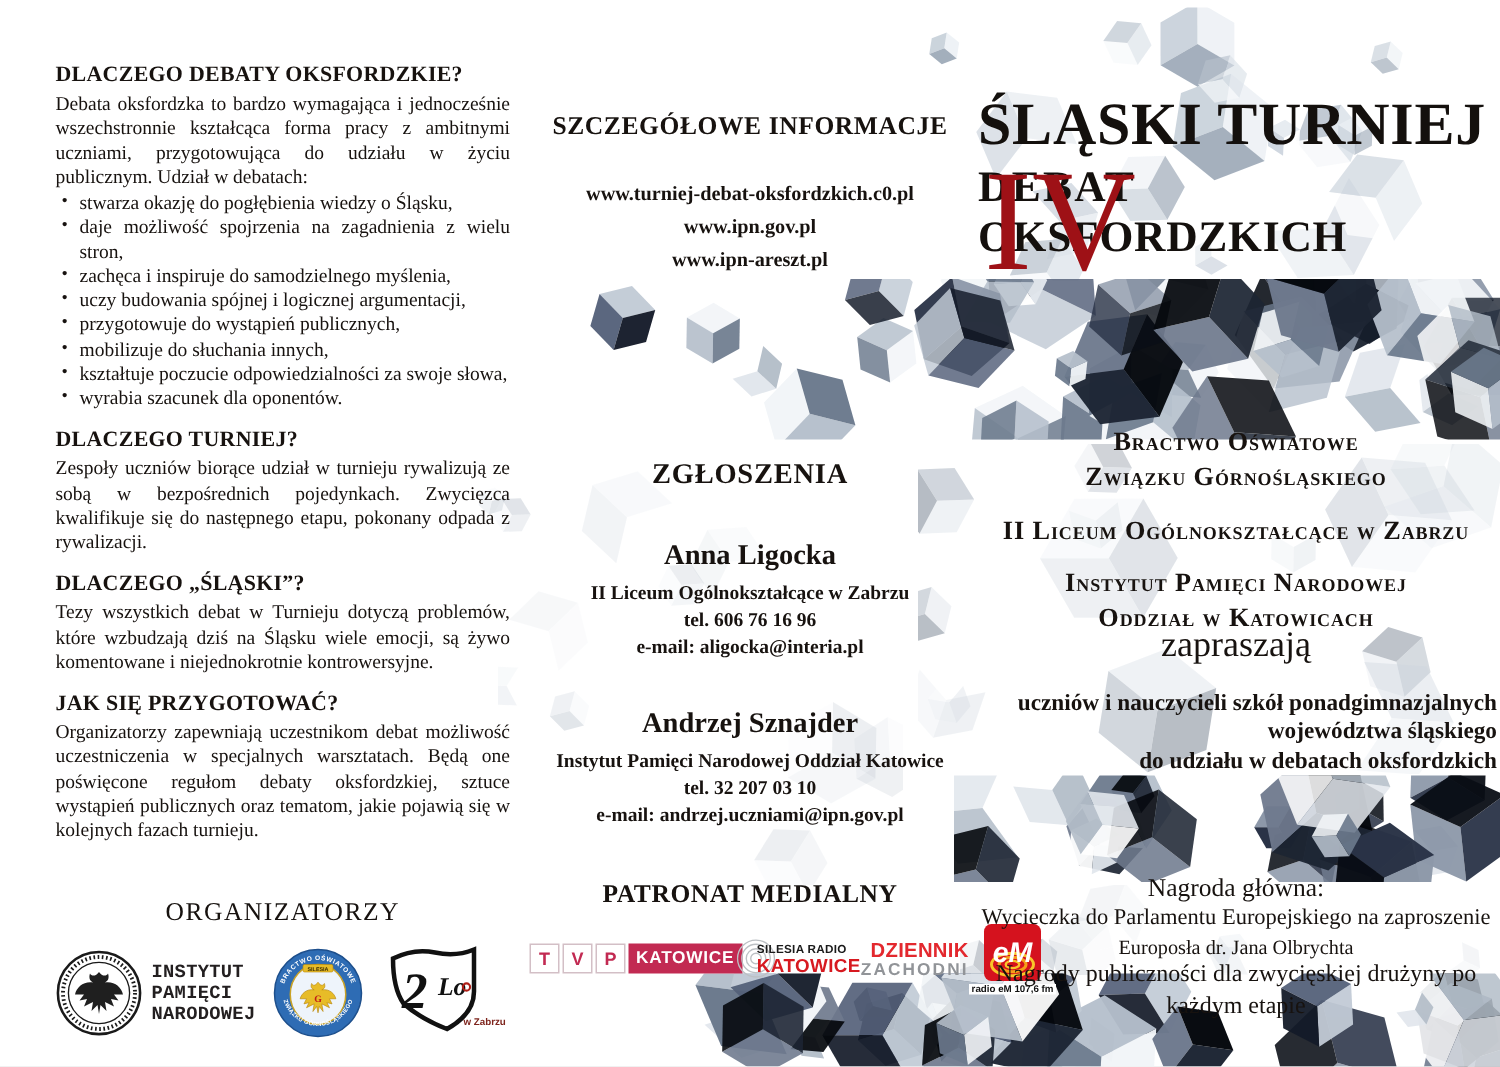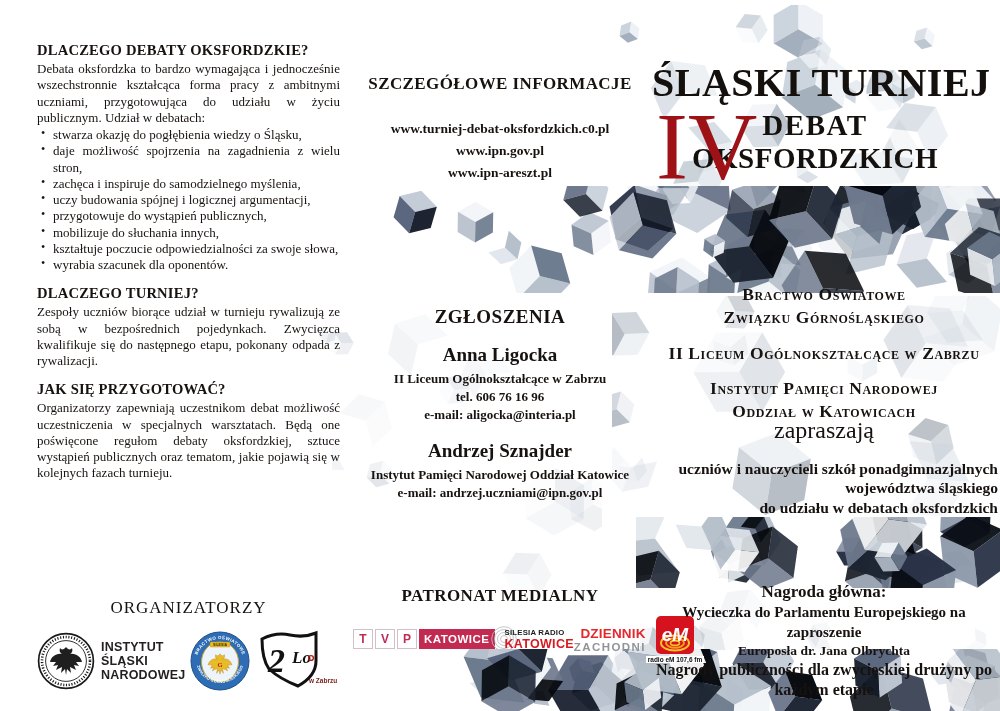--- a/index.html
+++ b/index.html
@@ -13,32 +13,32 @@
   .sec{margin:0 0 12px 0}
   .sec h3{margin:0 0 2px 0;font-size:14.6px;font-weight:bold;letter-spacing:.2px}
   .sec p{margin:0;font-size:13px;line-height:1.25;text-align:justify}
   .sec ul{margin:1px 0 0 0;padding:0;list-style:none;font-size:13px;line-height:1.25;text-align:justify}
   .sec li{position:relative;padding-left:16px;margin:0}
   .sec li::before{content:"•";position:absolute;left:4px;top:-1px;font-size:12px}
   .org-block{left:37px;top:598px;width:303px;text-align:center}
   .org-block h3{margin:0;font-size:17px;font-weight:normal;letter-spacing:1px}
   .logo-row{display:flex;align-items:center;justify-content:space-between;margin-top:9px}
   .ipn{display:flex;align-items:center;gap:6px}
-  .ipn-text{text-align:left;font-family:Liberation Sans, sans-serif;font-weight:bold;
+  .ipn-text{text-align:left;font-family:Liberation Mono, monospace;font-weight:bold;
             font-size:12.5px;line-height:1.12;letter-spacing:.2px;color:#231f20}
   .lo2-sub{font-family:"Liberation Sans",sans-serif}
 
   
   .mid{left:352px;width:296px;text-align:center;font-weight:bold}
   .mid-info{top:74px}
   .mid-h{font-size:17px;letter-spacing:.4px}
   .urls{margin-top:24px;font-size:13.5px;line-height:1.62}
   .mid-apply{top:306px}
   .apply-h{font-size:19px;letter-spacing:.5px}
-  .contact{margin-top:14px}
+  .contact{margin-top:30px}
   .contact .cname{font-size:19px;margin-bottom:1px}
   .contact div{font-size:13px;line-height:1.4}
   .mid-media{top:586px}
   .media-h{font-size:17px;letter-spacing:.4px}
   .media-row{display:flex;align-items:center;justify-content:space-between;margin-top:9px;padding:0 1px}
 
   
   .tvp{display:flex;gap:2px;align-items:center}
   .tvp-letter{width:18px;height:18px;border:1px solid #d3bfc6;background:#fff;color:#c22a52;
      font:bold 12px/18px "Liberation Sans",sans-serif;text-align:center}
@@ -49,30 +49,30 @@
   .pr-text{position:relative;margin-left:10px;text-align:left}
   .pr-l1{font:bold 7.8px "Liberation Sans",sans-serif;color:#1a1a1a;letter-spacing:.2px}
   .pr-l2{font:bold 12.5px "Liberation Sans",sans-serif;color:#d71920;letter-spacing:.3px}
   .dz{text-align:right;line-height:.95}
   .dz-l1{font:bold 13.5px "Liberation Sans",sans-serif;color:#e3282e;letter-spacing:.2px}
   .dz-l2{font:bold 11.5px "Liberation Sans",sans-serif;color:#919498;letter-spacing:1.4px}
   .em{display:flex;flex-direction:column;align-items:center}
   .em-cap{font:bold 6.5px "Liberation Sans",sans-serif;color:#111;margin-top:1px;background:#fff;padding:0 2px;white-space:nowrap}
 
   
-  .title-block{left:652px;top:62px;width:326px;height:126px;text-align:center;font-weight:bold;color:#14100d}
+  .title-block{left:652px;top:62px;width:326px;height:126px;text-align:left;font-weight:bold;color:#14100d}
   .t1{font-size:40px;line-height:1.05;letter-spacing:.5px;white-space:nowrap}
   .numeral{position:absolute;left:4px;top:48px;font-size:96px;line-height:.78;font-weight:normal;color:#9e1116}
   .t2{font-size:29px;line-height:1;margin-top:7px;letter-spacing:1.5px}
   .t3{font-size:29px;line-height:1;margin-top:4px;letter-spacing:.5px}
   .r-orgs{left:650px;top:283px;width:348px;text-align:center;font-weight:bold}
   .r-org-group{margin-bottom:13px;font-variant:small-caps;font-size:17.5px;line-height:1.3;letter-spacing:.6px}
   .invite-word{left:650px;top:417px;width:348px;text-align:center;font-weight:normal;font-size:24px}
   .invite{left:650px;top:459px;width:348px;text-align:right;font-weight:bold;font-size:15.5px;line-height:1.25}
-  .prize{left:652px;top:582px;width:344px;text-align:center;font-weight:bold}
+  .prize{left:652px;top:582px;width:344px;text-align:center;font-weight:normal}
   .prize-h{font-size:17px;margin-bottom:1px}
   .prize-l0{font-size:15px;line-height:1.3}
   .prize-l1{font-size:13.5px;line-height:1.3}
   .prize-l2{font-size:16px;line-height:1.3}
 </style>
 </head>
 <body>
 
 <div class="page">
 
@@ -277,39 +277,43 @@
         <li>mobilizuje do słuchania innych,</li>
         <li>kształtuje poczucie odpowiedzialności za swoje słowa,</li>
         <li>wyrabia szacunek dla oponentów.</li>
       </ul>
     </div>
     <div class="sec">
       <h3>DLACZEGO TURNIEJ?</h3>
       <p>Zespoły uczniów biorące udział w turnieju rywalizują ze sobą w bezpośrednich pojedynkach. Zwycięzca kwalifikuje się do następnego etapu, pokonany odpada z rywalizacji.</p>
     </div>
     <div class="sec">
+      <h3>DLACZEGO „ŚLĄSKI”?</h3>
+      <p>Tezy wszystkich debat w Turnieju dotyczą problemów, które wzbudzają dziś na Śląsku wiele emocji, są żywo komentowane i niejednokrotnie kontrowersyjne.</p>
+    </div>
+    <div class="sec">
       <h3>JAK SIĘ PRZYGOTOWAĆ?</h3>
       <p>Organizatorzy zapewniają uczestnikom debat możliwość uczestniczenia w specjalnych warsztatach. Będą one poświęcone regułom debaty oksfordzkiej, sztuce wystąpień publicznych oraz tematom, jakie pojawią się w kolejnych fazach turnieju.</p>
     </div>
   </div>
 
   <div class="abs org-block">
     <h3>ORGANIZATORZY</h3>
     <div class="logo-row">
 
       <div class="ipn">
         <svg width="58" height="58" viewBox="-29 -29 58 58">
           <circle r="27.4" fill="#ffffff" stroke="#1a1a1a" stroke-width="1.7"></circle>
           <circle r="24" fill="none" stroke="#1a1a1a" stroke-width="2.6" stroke-dasharray="1.1 1.7"></circle>
           <circle r="20.4" fill="none" stroke="#1a1a1a" stroke-width="0.9"></circle>
           <path fill="#1f1f1f" d="M0,-14 C2,-11 5,-11 6,-13 C7,-10 6,-8 4,-7 C10,-8 15,-4 16,1 L10,1 L13,5 L8,4 L10,9 L4,6 L5,12 L1,8 L0,14 L-1,8 L-5,12 L-4,6 L-10,9 L-8,4 L-13,5 L-10,1 L-16,1 C-15,-4 -10,-8 -4,-7 C-6,-8 -7,-10 -6,-13 C-5,-11 -2,-11 0,-14 Z"></path>
         </svg>
         <div class="ipn-text">
           <div>INSTYTUT</div>
-          <div>ŚLĄSKI</div>
+          <div>PAMIĘCI</div>
           <div>NARODOWEJ</div>
         </div>
       </div>
 
       <svg width="60" height="60" viewBox="-30 -30 60 60">
         <circle r="29" fill="#2e6cb4"></circle>
         <circle r="29" fill="none" stroke="#1d4f8c" stroke-width="1"></circle>
         <ellipse cx="0" cy="1" rx="18.5" ry="20" fill="#eef4fb" stroke="#c9a227" stroke-width="1"></ellipse>
         <path id="arcT" d="M -24,2 A 24 24 0 0 1 24,2" fill="none"></path>
         <text font-size="4.4" fill="#ffffff" font-family="Liberation Sans,sans-serif" font-weight="bold" letter-spacing="0.4">
@@ -351,20 +355,21 @@
     <div class="apply-h">ZGŁOSZENIA</div>
     <div class="contact">
       <div class="cname">Anna Ligocka</div>
       <div>II Liceum Ogólnokształcące w Zabrzu</div>
       <div>tel.  606 76 16 96</div>
       <div>e-mail: aligocka@interia.pl</div>
     </div>
     <div class="contact">
       <div class="cname">Andrzej Sznajder</div>
       <div>Instytut Pamięci Narodowej Oddział Katowice</div>
+      <div>tel. 32 207 03 10</div>
       <div>e-mail: andrzej.uczniami@ipn.gov.pl</div>
     </div>
   </div>
 
   <div class="abs mid mid-media">
     <div class="media-h">PATRONAT MEDIALNY</div>
     <div class="media-row">
 
       <div class="tvp">
         <span class="tvp-letter">T</span>

